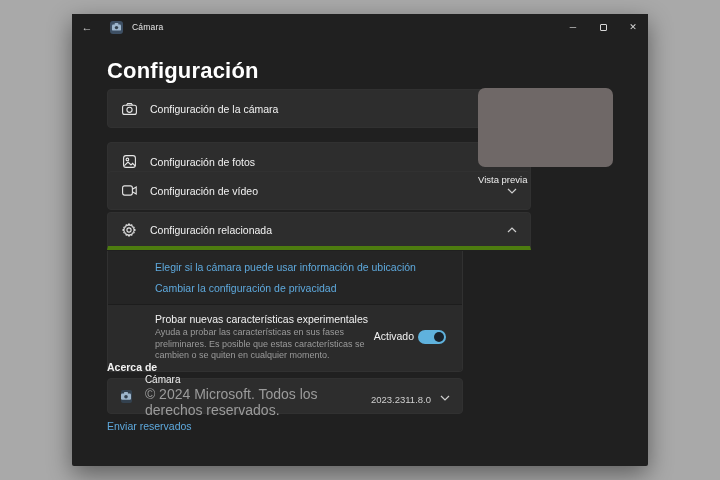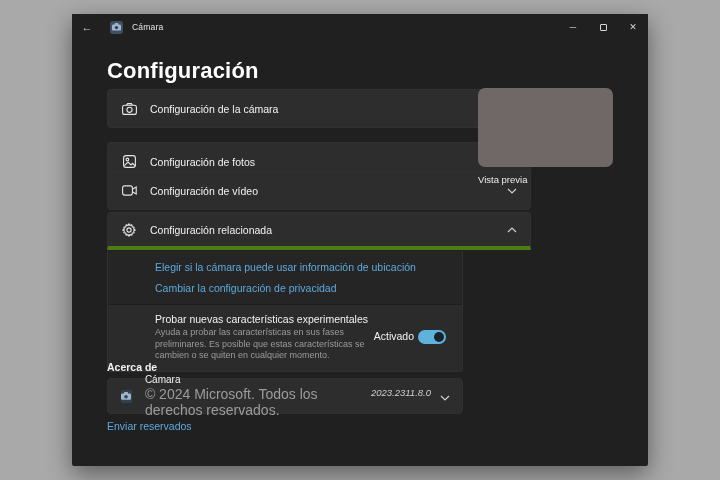--- a/index.html
+++ b/index.html
@@ -85,21 +85,21 @@
   .about-card {
     position:absolute; left:35px; top:364px; width:356px; height:36px;
     background:#2d2d2d; border:1px solid #313131; border-radius:4px;
     display:flex; align-items:center;
   }
   .about-icon { width:15px; height:13px; margin-left:13px; border-radius:2px; background:#33414f;
     display:flex; align-items:center; justify-content:center; }
   .about-text { margin-left:13px; }
   .about-name { font-size:10px; color:#f2f2f2; margin-bottom:1px; }
   .about-copy { font-size:14px; color:#9b9b9b; }
-  .about-right { margin-left:auto; margin-right:12px; display:flex; align-items:flex-start; gap:9px;font-style:italic; }
+  .about-right { margin-left:auto; margin-right:12px; display:flex; align-items:flex-end; gap:9px; }
   .about-version { font-size:9.5px; color:#cfcfcf; }
   .feedback { position:absolute; left:35px; top:406px; font-size:10.5px; color:#5ea9dd; text-decoration:none; }
   
   .preview-box {
     position:absolute; left:406px; top:74px; width:135px; height:79px;
     background:#6f6867; border-radius:7px;
   }
   .preview-label { position:absolute; left:406px; top:160px; font-size:9.5px; color:#ededed; }
   svg { flex:none; }
 </style>

